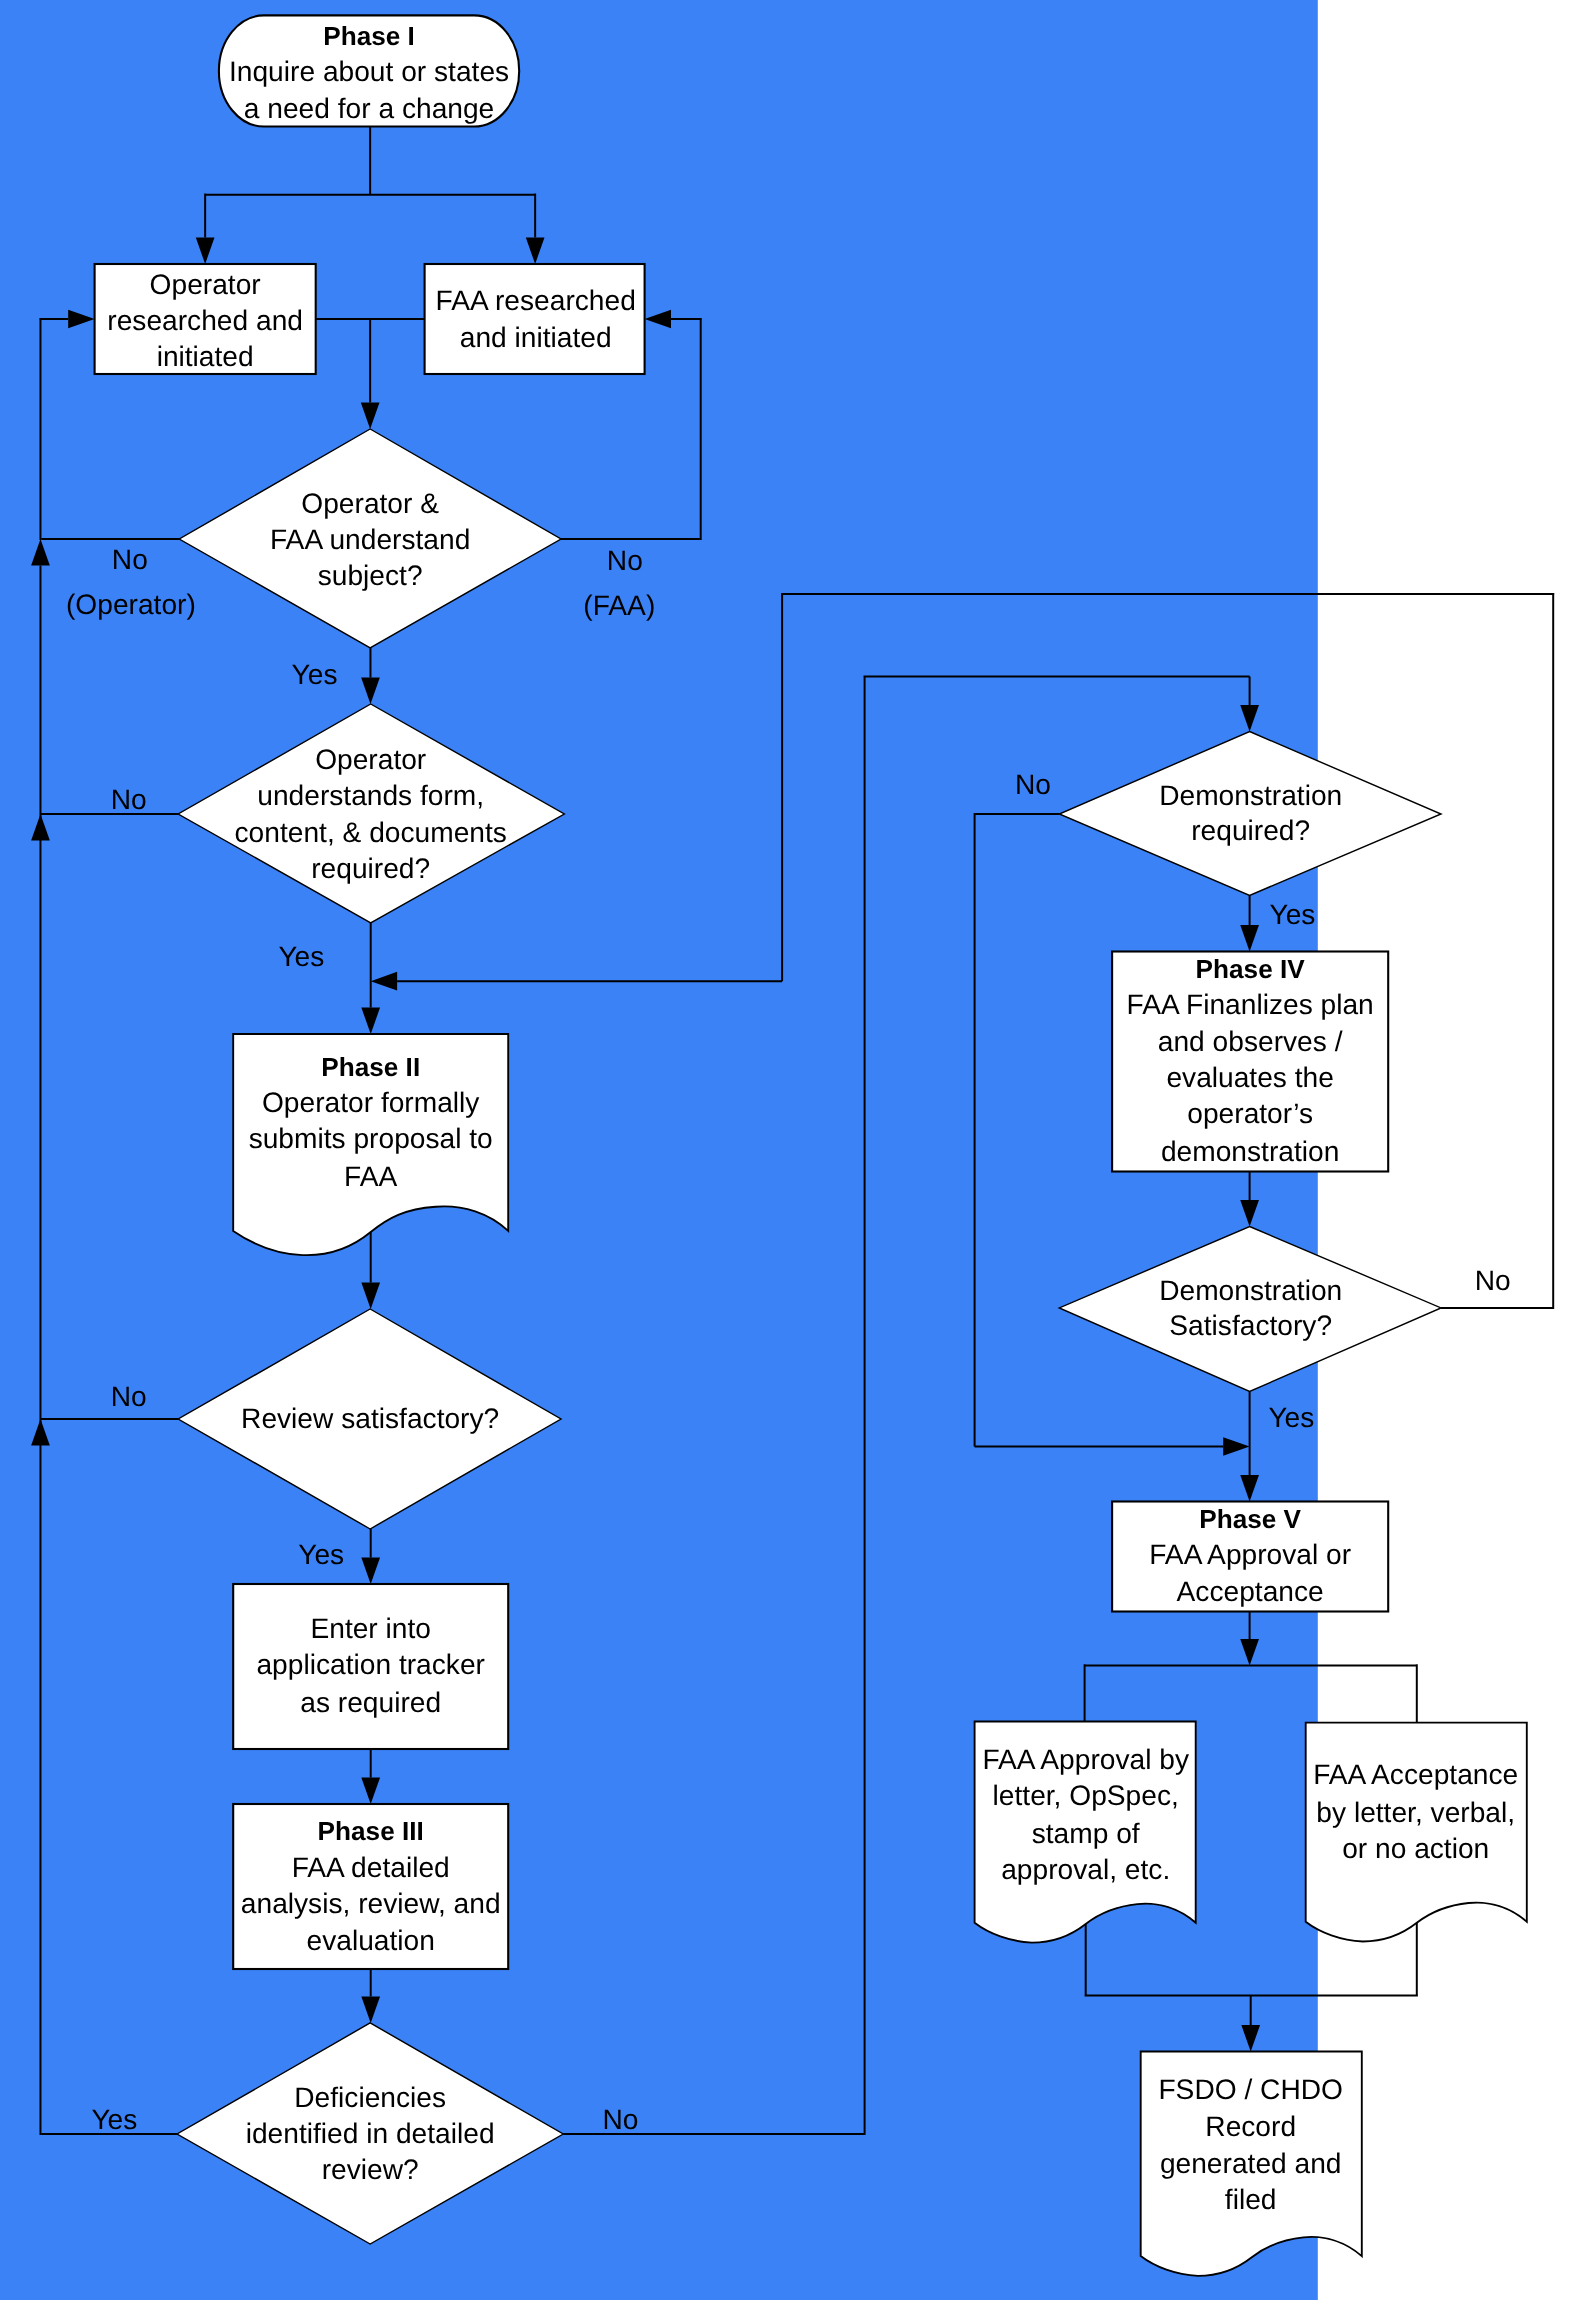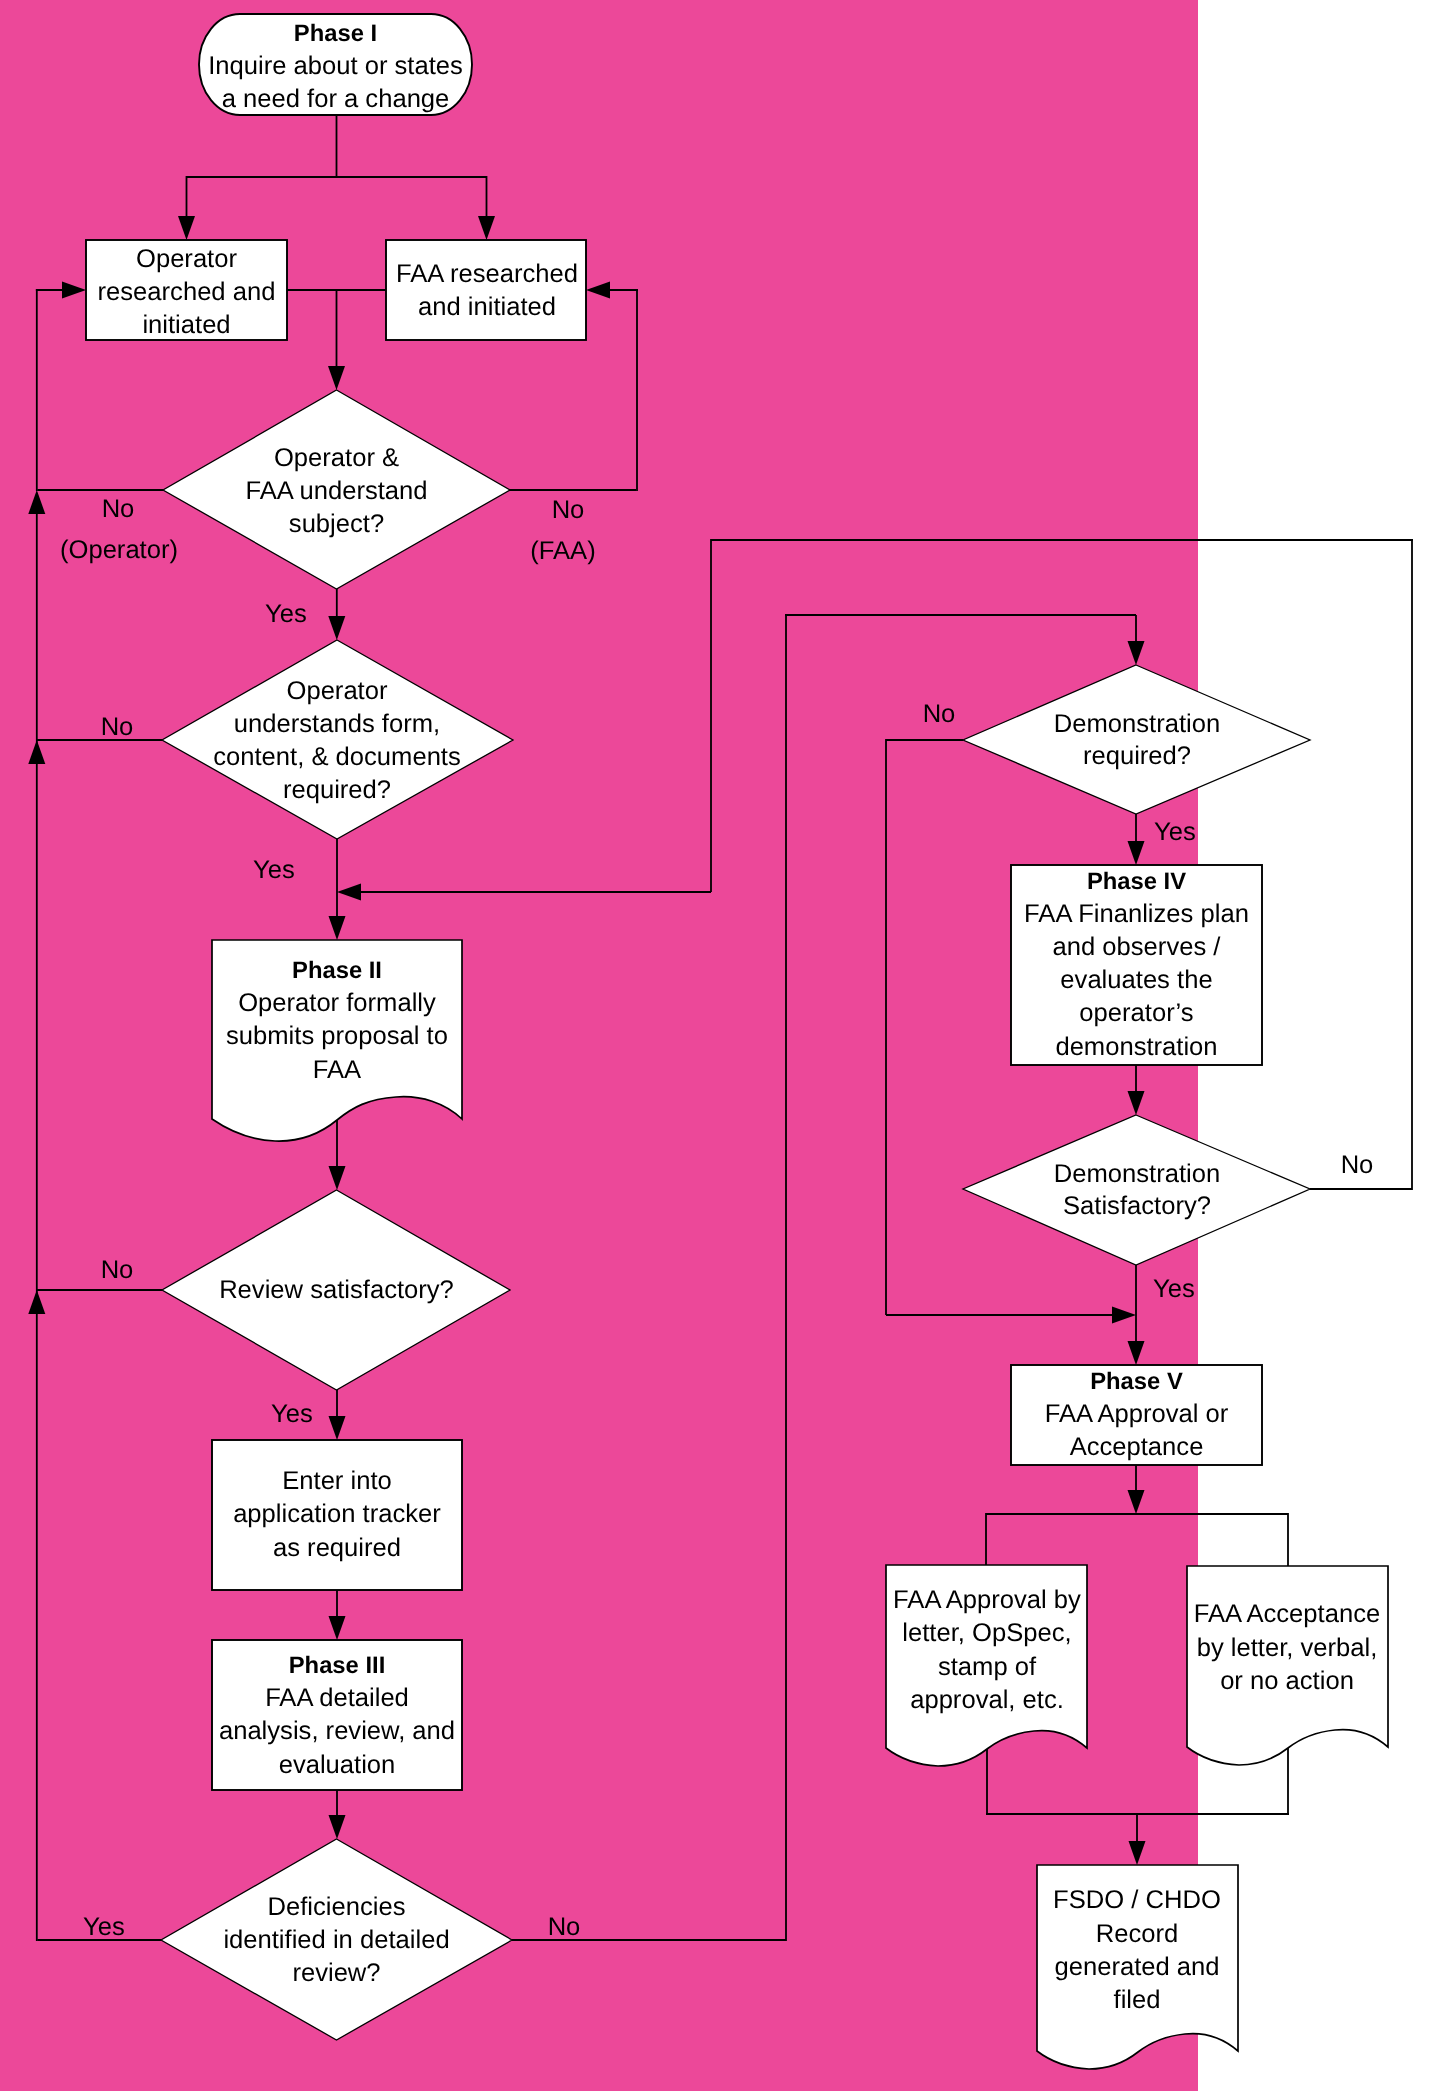--- a/index.html
+++ b/index.html
@@ -1,21 +1,21 @@
 <!DOCTYPE html>
 <html><head>
 <meta charset="utf-8">
 <title>Process Flowchart</title>
 <style>
   html,body{margin:0;padding:0;background:#ffffff;}
   body{width:1450px;height:2091px;overflow:hidden;
        font-family:"Liberation Sans",sans-serif;
        -webkit-font-smoothing:antialiased;
        text-rendering:geometricPrecision;}
-  #canvas{position:relative;width:1198px;height:2091px;background:#ec4899;}
+  #canvas{position:relative;width:1198px;height:2091px;background:#3b82f6;}
   svg#flow{display:block;position:absolute;left:0;top:0;shape-rendering:geometricPrecision;}
   .shape{fill:#ffffff;stroke:#000000;stroke-width:1.9;stroke-linejoin:miter;}
   .thin{fill:#ffffff;stroke:#000000;stroke-width:1.3;stroke-linejoin:miter;}
   .doc{fill:#ffffff;stroke:#000000;stroke-width:1.7;stroke-linejoin:miter;}
   .conn{fill:none;stroke:#000000;stroke-width:1.8;stroke-linecap:butt;}
   .ahead{fill:#000000;stroke:none;}
   text{font-family:"Liberation Sans",sans-serif;fill:#000000;font-size:25.6px;
        text-anchor:middle;}
   text.bold{font-weight:bold;font-size:23.8px;}
 </style>

